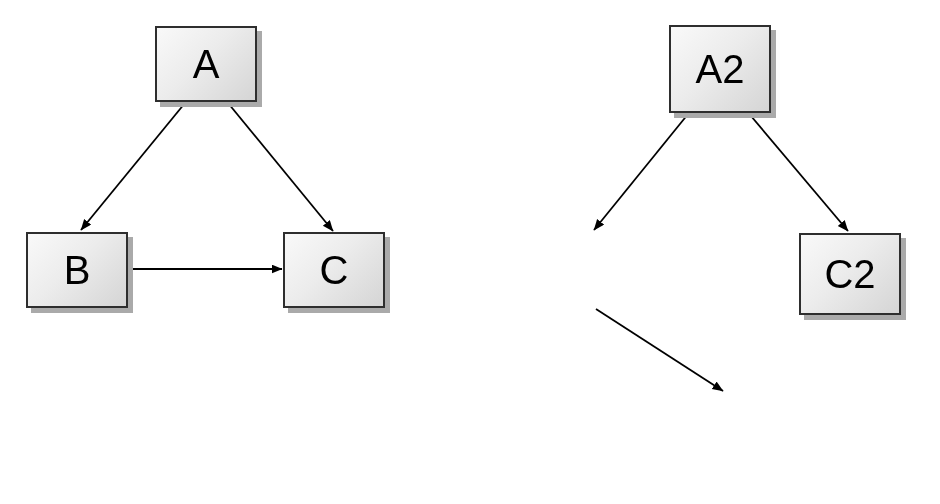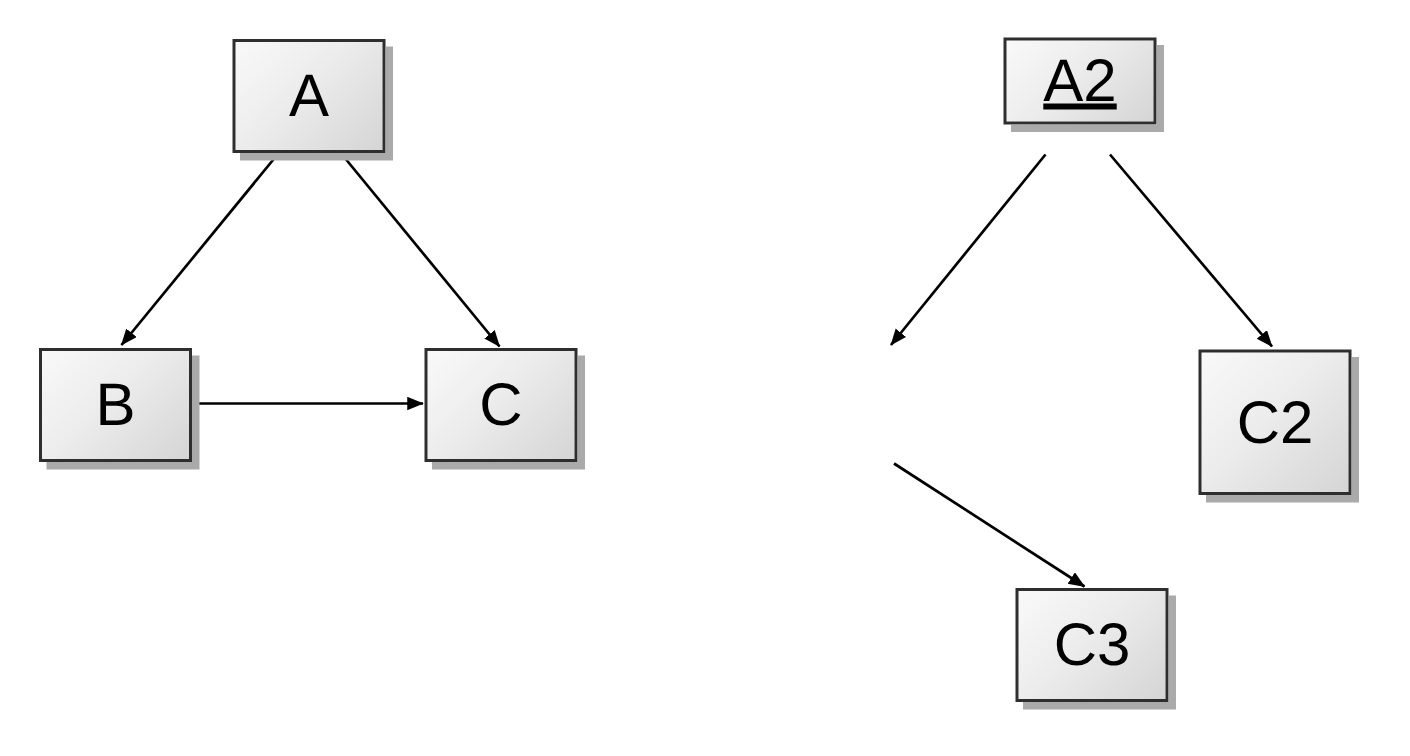--- a/index.html
+++ b/index.html
@@ -43,23 +43,23 @@
   }
   .edge {
     stroke: #000000;
     stroke-width: 1.8;
     fill: none;
   }
   
   #node-A  { left: 155px; top:  26px; }
   #node-B  { left:  26px; top: 232px; }
   #node-C  { left: 283px; top: 232px; }
-  #node-A2 { left: 669px; top:  25px; height: 58px; text-decoration: underline; }
+  #node-A2 { left: 669px; top:  25px; height: 88px; }
   #node-B2 { left: 543px; top: 232px; }
-  #node-C2 { left: 799px; top: 233px; height: 97px; }
+  #node-C2 { left: 799px; top: 233px; height: 82px; }
   #node-C3 { left: 677px; top: 392px; }
 </style>
 </head>
 <body>
 
 <div class="canvas">
 
   <svg class="edge-layer" viewBox="0 0 940 504" xmlns="http://www.w3.org/2000/svg">
     <defs>
       <marker id="arrowhead" markerUnits="userSpaceOnUse" markerWidth="12" markerHeight="10" refX="10.5" refY="4.5" orient="auto">
@@ -85,17 +85,14 @@
   <div class="node" id="node-C">
     <span class="node-label">C</span>
   </div>
 
   <div class="node" id="node-A2">
     <span class="node-label">A2</span>
   </div>
   <div class="node" id="node-C2">
     <span class="node-label">C2</span>
   </div>
-  <div class="node" id="node-C3">
-    <span class="node-label">C3</span>
-  </div>
 
 </div>
 
 </body></html>

